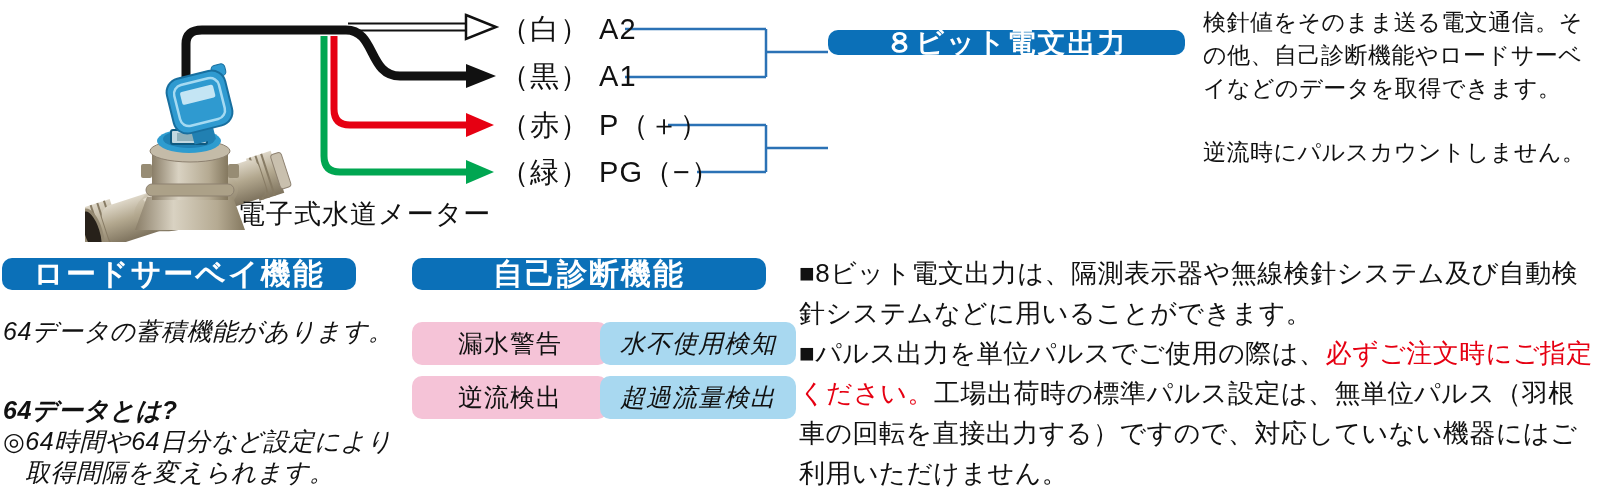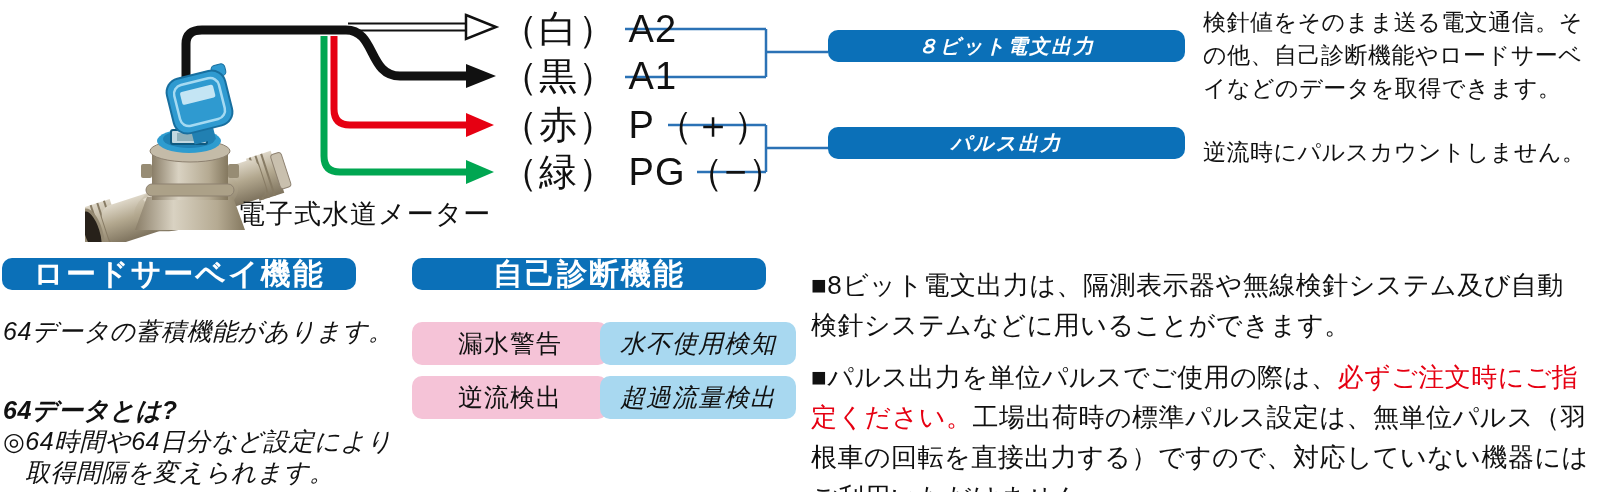--- a/index.html
+++ b/index.html
@@ -3,27 +3,27 @@
 <meta charset="utf-8">
 <style>
   html,body{margin:0;padding:0;background:#fff;}
   .stage{
     position:relative;width:1600px;height:492px;background:#ffffff;
     font-family:"Liberation Sans","DejaVu Sans",sans-serif;color:#111;
     overflow:hidden;
   }
   .abs{position:absolute;}
   
-  .wire-label{position:absolute;left:500px;font-size:38px;font-weight:500;
+  .wire-label{position:absolute;left:500px;font-size:29px;font-weight:500;
     letter-spacing:1px;white-space:nowrap;line-height:36px;color:#111;}
   
   .bluebox{position:absolute;background:#0b70b8;border-radius:10px;color:#fff;
     font-weight:bold;display:flex;align-items:center;justify-content:center;
     letter-spacing:2px;}
-  .outbox{left:828px;width:357px;height:32px;font-size:20px;font-style:italic;}
+  .outbox{left:828px;width:357px;height:25px;font-size:28px;}
   .secthdr{width:354px;height:32px;font-size:30px;}
   
   .desc{position:absolute;left:1203px;width:396px;font-size:23px;line-height:33px;
     letter-spacing:0.5px;}
   .caption{position:absolute;left:238px;top:196px;font-size:27px;font-weight:500;
     letter-spacing:1px;white-space:nowrap;}
   
   .ls-text{position:absolute;left:3px;top:316px;width:400px;font-size:25px;
     line-height:31px;letter-spacing:0.5px;font-style:italic;}
   .ls-line{white-space:nowrap;}
@@ -31,21 +31,21 @@
   .ls-line.indent{padding-left:22px;}
   
   .chip{position:absolute;width:196px;height:43px;border-radius:10px;
     display:flex;align-items:center;justify-content:center;font-size:25px;
     letter-spacing:1px;color:#111;}
   .chip.pink{background:#f5c3d7;}
   .chip.blue{background:#a8d8f0;font-style:italic;}
   
   .notes{position:absolute;left:799px;top:253px;width:802px;font-size:26px;
     line-height:40px;letter-spacing:0.5px;}
-  .notes p{margin:12px;}
+  .notes p{margin:0;}
   .red{color:#e60012;}
 </style>
 </head>
 <body>
 
 <div class="stage">
 
   <svg class="abs" style="left:0;top:0;" width="1600" height="250" viewBox="0 0 1600 250">
 
     <line x1="348" y1="27" x2="468" y2="27" stroke="#111" stroke-width="9"></line>
@@ -133,21 +133,20 @@
   </svg>
 
   <div class="wire-label" style="top:11px;">（白） A2</div>
   <div class="wire-label" style="top:58px;">（黒） A1</div>
   <div class="wire-label" style="top:107px;">（赤） P（＋）</div>
   <div class="wire-label" style="top:154px;">（緑） PG（−）</div>
 
   <div class="caption">電子式水道メーター</div>
 
   <div class="bluebox outbox" style="top:30px;">８ビット電文出力</div>
-  <div class="bluebox outbox" style="top:127px;">パルス出力</div>
 
   <div class="desc" style="top:136px;">逆流時にパルスカウントしません。</div>
   <div class="desc" style="top:6px;">検針値をそのまま送る電文通信。その他、自己診断機能やロードサーベイなどのデータを取得できます。</div>
 
   <div class="bluebox secthdr" style="left:2px;top:258px;">ロードサーベイ機能</div>
   <div class="ls-text">
     <div class="ls-line">64データの蓄積機能があります。</div>
     <div class="ls-line bold">64データとは?</div>
     <div class="ls-line">◎64時間や64日分など設定により</div>
     <div class="ls-line indent">取得間隔を変えられます。</div>

